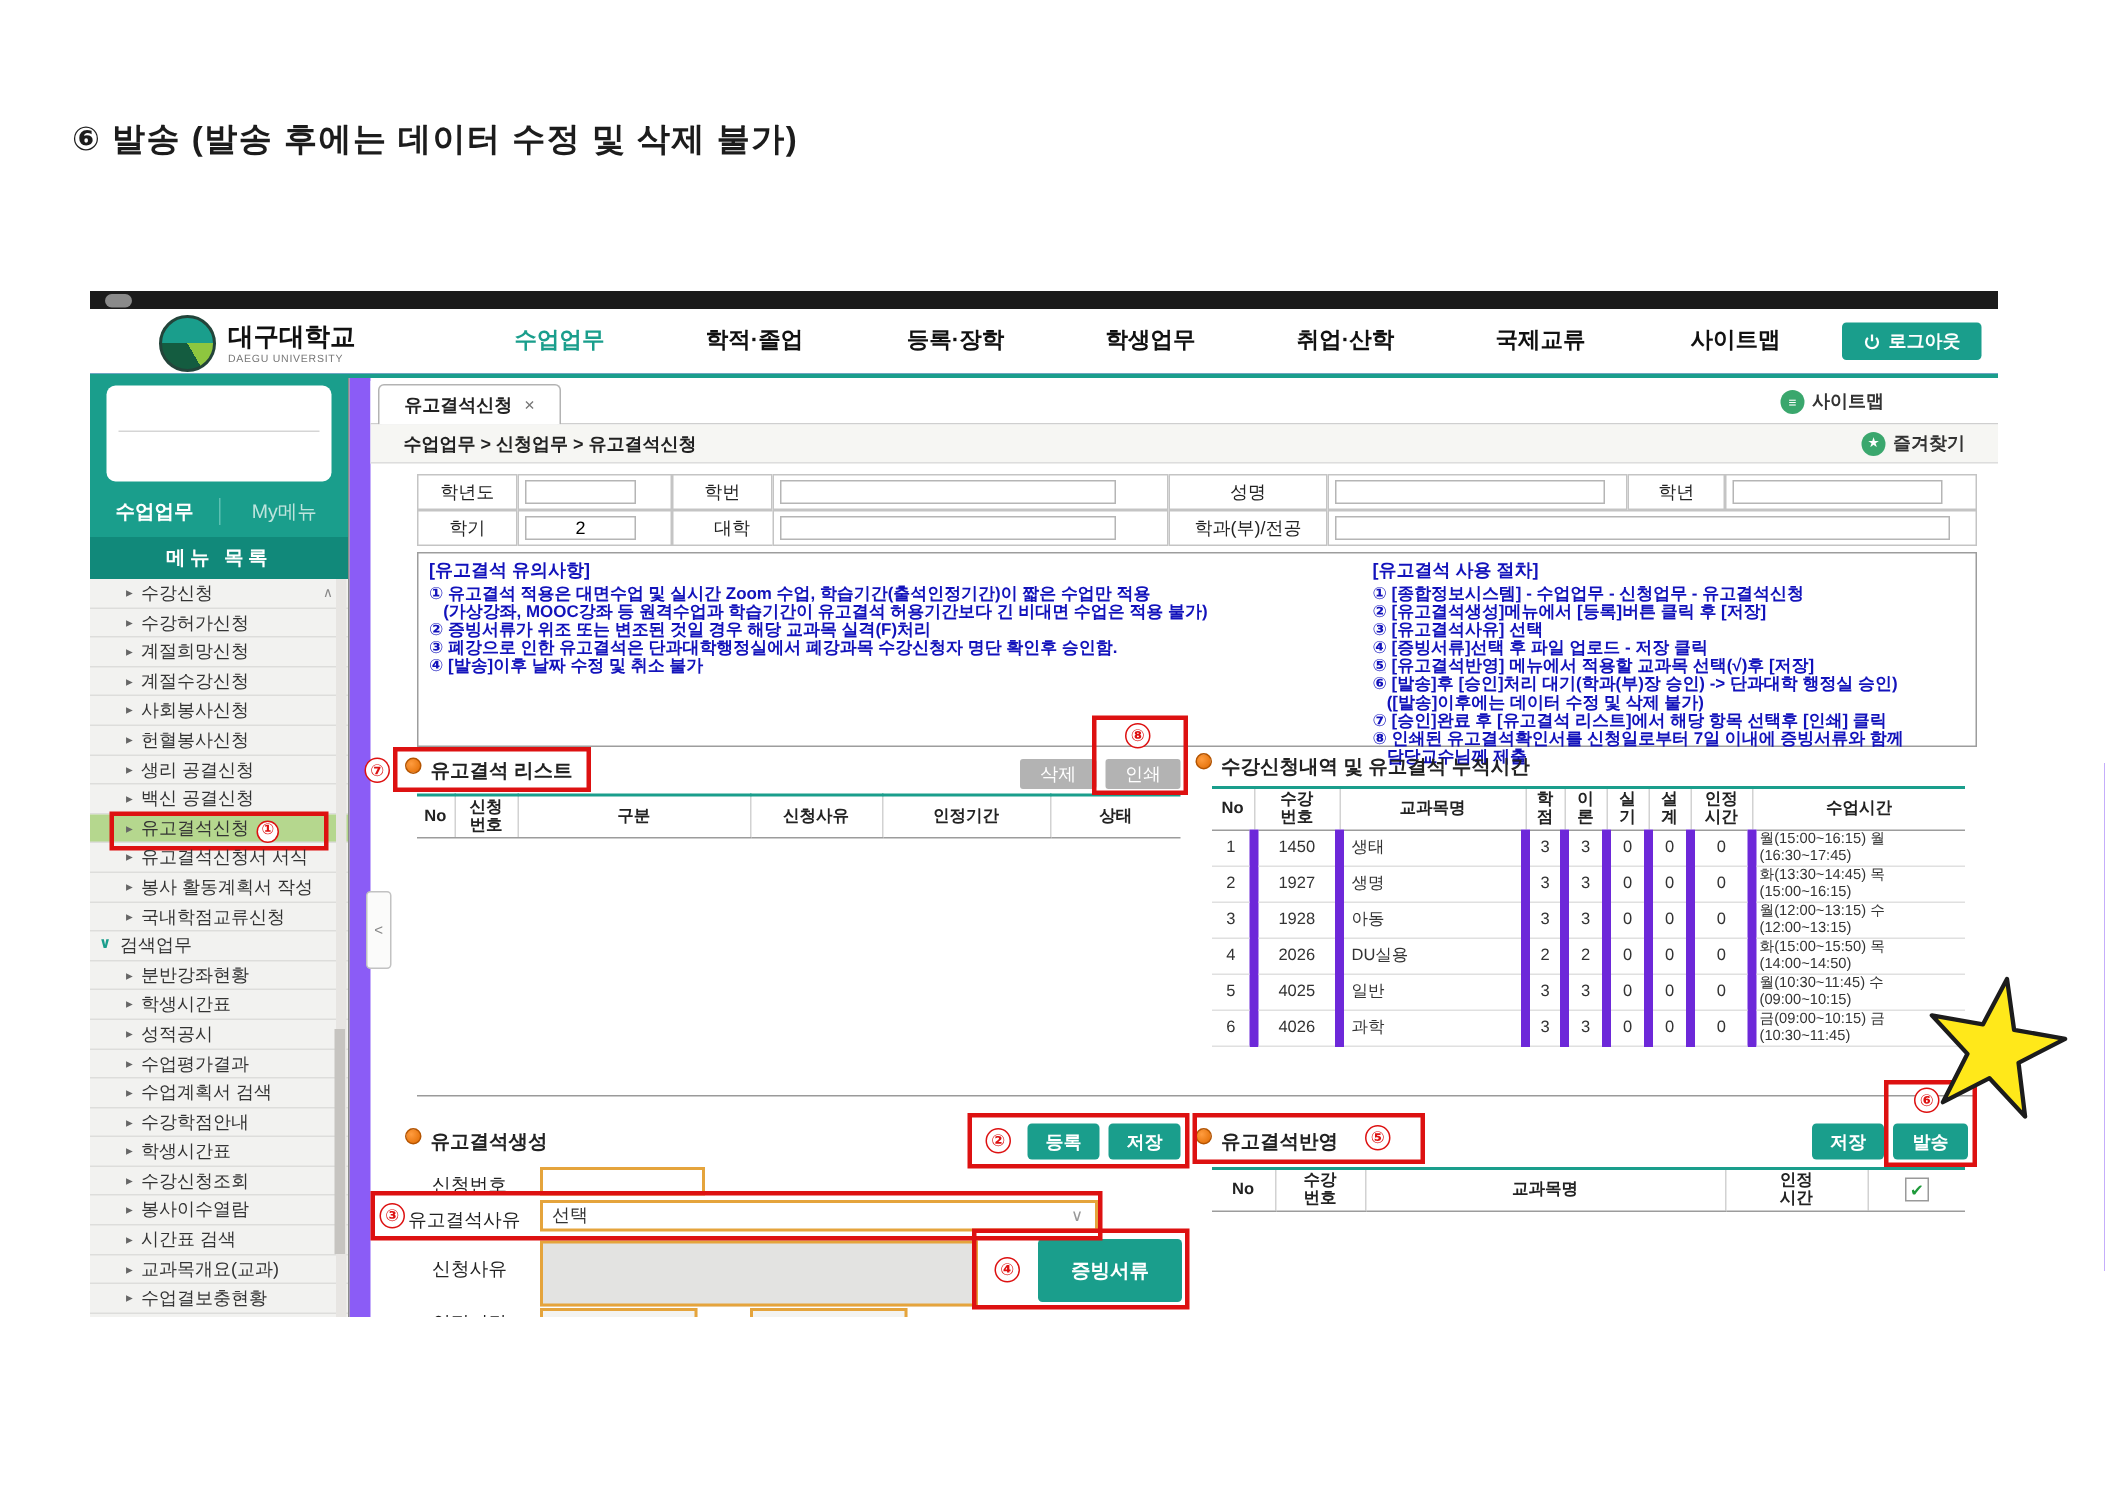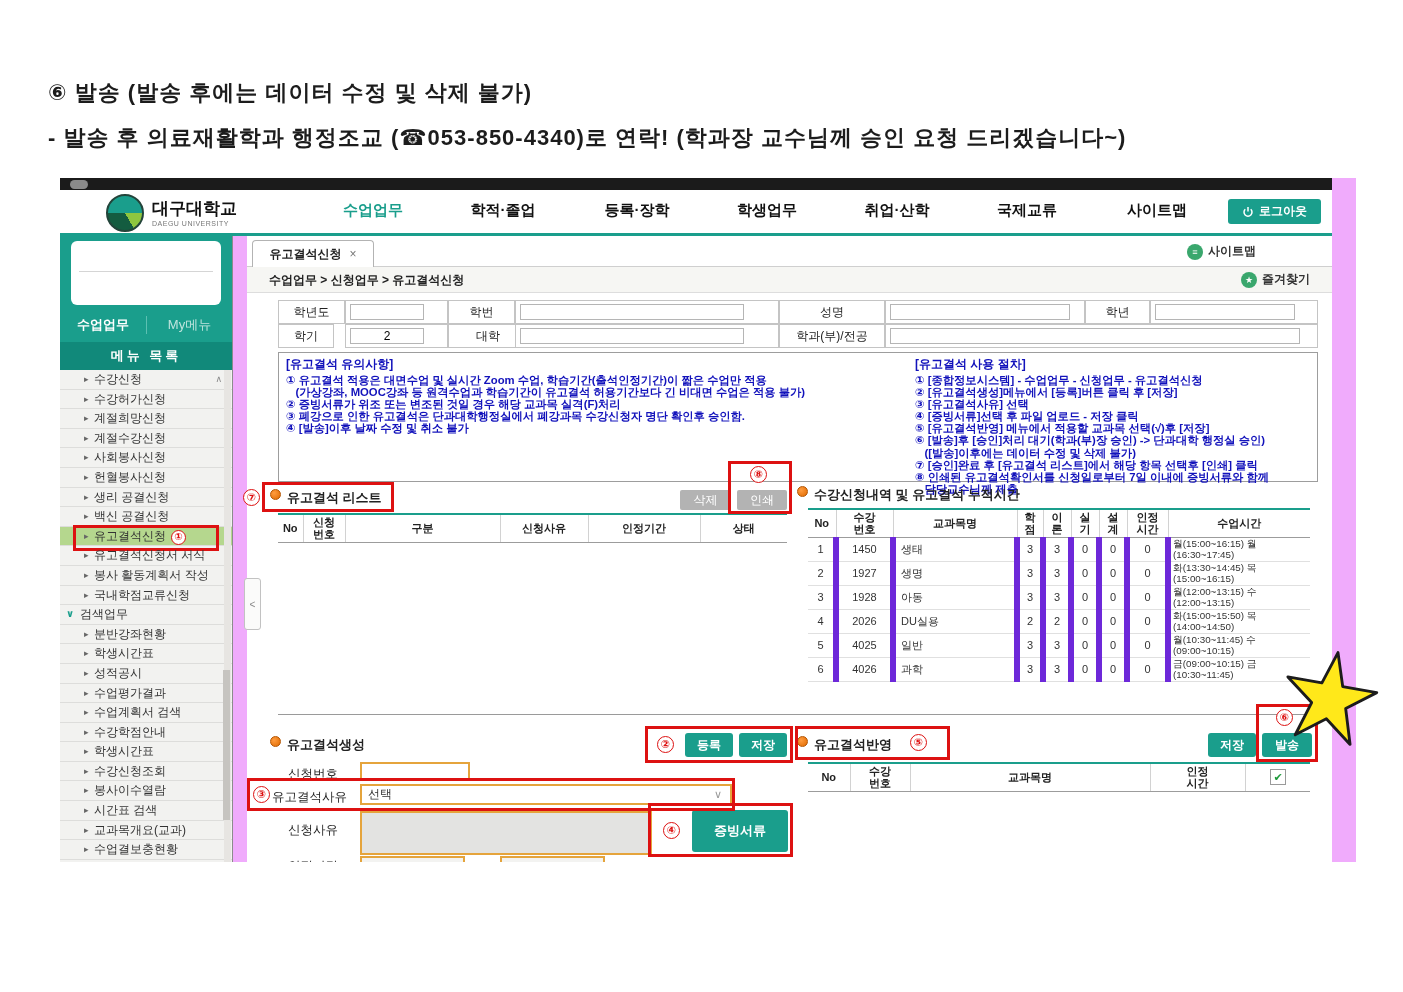--- a/index.html
+++ b/index.html
@@ -5,21 +5,21 @@
   html,body{margin:0;padding:0;}
   body{width:1403px;height:992px;background:#ffffff;position:relative;overflow:hidden;
        font-family:"Liberation Sans","DejaVu Sans",sans-serif;color:#222;}
 
   
   .note{position:absolute;left:48px;top:78px;width:1320px;font-weight:bold;color:#1c1c1c;}
   .note .l1{font-size:22px;letter-spacing:1px;}
   .note .l2{font-size:22px;letter-spacing:1px;margin-top:15px;}
 
   
-  .window{position:absolute;left:60px;top:178px;width:1272px;height:684px;background:#f0abfc;overflow:hidden;padding-left:24px;}
+  .window{position:absolute;left:60px;top:194px;width:1272px;height:684px;background:#8b5cf6;overflow:hidden;}
   .topstrip{position:absolute;left:0;top:0;width:1272px;height:12px;background:#1b1b1b;}
   .notch{position:absolute;left:10px;top:2px;width:18px;height:9px;background:#8a8a8a;border-radius:5px;}
 
   
   .apphead{position:absolute;left:0;top:12px;width:1272px;height:43px;background:#fff;}
   .logo{position:absolute;left:46px;top:4px;display:flex;align-items:center;}
   .logomark{width:34px;height:34px;border-radius:50%;
     background:conic-gradient(#1a9e8c 0 90deg,#8ec63f 90deg 150deg,#145c40 150deg 270deg,#1a9e8c 270deg 360deg);
     border:2px solid #23443a;}
   .logotext{margin-left:8px;line-height:1;}
@@ -126,21 +126,20 @@
   .divline{position:absolute;left:218px;top:536px;width:1040px;height:1px;background:#9a9a9a;}
 
   .chkbox{position:absolute;width:14px;height:14px;border:1px solid #9a9a9a;background:#fff;display:flex;
      align-items:center;justify-content:center;font-size:11px;color:#1f9a3b;z-index:5;cursor:pointer;}
 </style>
 </head>
 <body>
 
 <div class="note">
   <div class="l1">⑥ 발송 (발송 후에는 데이터 수정 및 삭제 불가)</div>
-  <div class="l2">- 발송 후 의료재활학과 행정조교 (☎053-850-4340)로 연락! (학과장 교수님께 승인 요청 드리겠습니다~)</div>
 </div>
 
 <div class="window">
   <div class="topstrip">
       <span class="notch"></span>
     </div>
 
   <div class="apphead">
     <div class="logo">
       <div class="logomark"></div>
@@ -246,21 +245,21 @@
       </div>
     <div class="cell lcell" style="left:719px;top:122px;width:106px">성명</div>
     <div class="cell icell" style="left:825px;top:122px;width:200px">
         <input style="width: 180px;" value="">
       </div>
     <div class="cell lcell" style="left:1025px;top:122px;width:65px">학년</div>
     <div class="cell icell" style="left:1090px;top:122px;width:168px">
         <input style="width: 140px;" value="">
       </div>
 
-    <div class="cell lcell" style="left:218px;top:146px;width:56px">학기</div>
+    <div class="cell lcell" style="left:218px;top:146px;width:67px">학기</div>
     <div class="cell icell" style="left:285px;top:146px;width:103px">
         <input style="width: 74px;" value="2">
       </div>
     <div class="cell lcell" style="left:388px;top:146px;width:80px">대학</div>
     <div class="cell icell" style="left:455px;top:146px;width:264px">
         <input style="width: 224px;" value="">
       </div>
     <div class="cell lcell" style="left:719px;top:146px;width:106px">학과(부)/전공</div>
     <div class="cell icell" style="left:825px;top:146px;width:433px">
         <input style="width: 410px;" value="">

